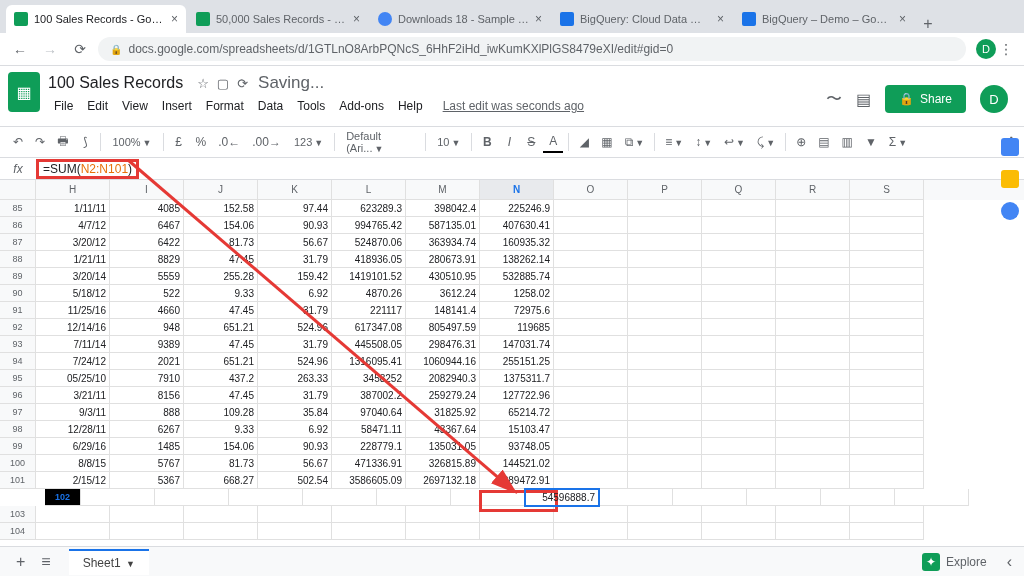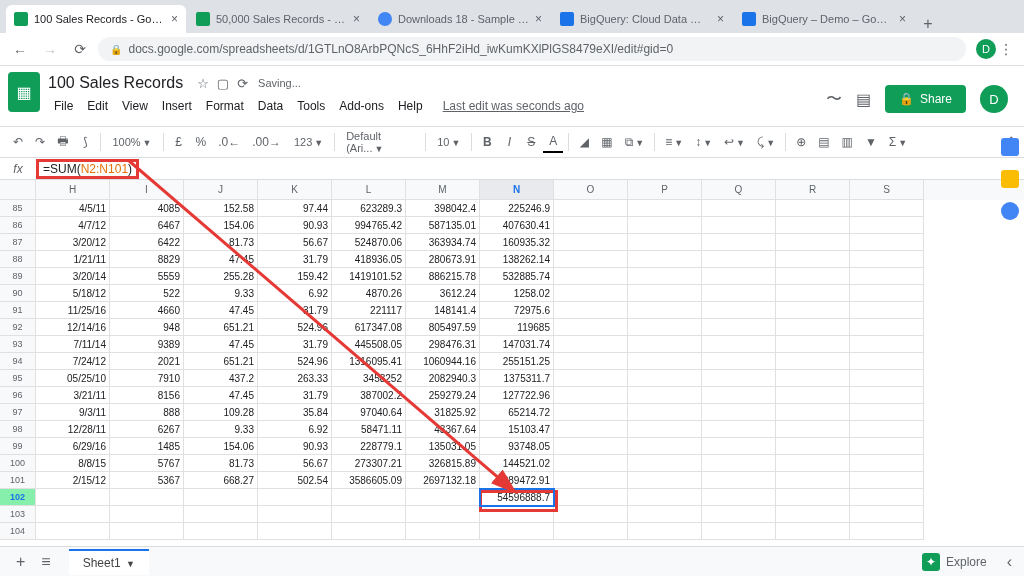--- a/index.html
+++ b/index.html
@@ -25,21 +25,21 @@
 .avatar { width: 20px; height: 20px; background: #0f9d58; color: #fff; border-radius: 50%; display: flex; align-items: center; justify-content: center; font-size: 11px; margin-left: 10px; }
 .kebab { width: 20px; text-align: center; font-size: 14px; color: #5f6368; }
 
 
 .sheets-header { height: 60px; display: flex; padding: 6px 8px 0 8px; }
 .sheets-logo { width: 32px; height: 40px; background: #0f9d58; border-radius: 4px; display: flex; align-items: center; justify-content: center; color: #fff; font-size: 16px; margin-right: 8px; }
 .title-area { flex: 1; }
 .doc-title-row { display: flex; align-items: center; height: 22px; }
 .doc-title { font-size: 16px; color: #202124; margin-right: 14px; }
 .title-icons { display: flex; gap: 8px; color: #5f6368; font-size: 13px; }
-.saving { font-size: 11px; color: #5f6368; margin-left: 10px; }
+.saving { font-size: 17px; color: #5f6368; margin-left: 10px; }
 .menu-row { display: flex; align-items: center; height: 24px; gap: 2px; }
 .menu-item { padding: 3px 6px; font-size: 12px; color: #202124; }
 .last-edit { font-size: 12px; color: #5f6368; text-decoration: underline; margin-left: 12px; }
 .header-right { display: flex; align-items: center; gap: 14px; padding-right: 8px; }
 .header-icon { color: #5f6368; font-size: 16px; }
 .share-btn { background: #0f9d58; color: #fff; padding: 7px 14px; border-radius: 4px; font-size: 12px; font-weight: 500; display: flex; align-items: center; gap: 6px; }
 .avatar-big { width: 28px; height: 28px; background: #0f9d58; color: #fff; border-radius: 50%; display: flex; align-items: center; justify-content: center; font-size: 13px; }
 
 
 .toolbar { height: 32px; border-top: 1px solid #dadce0; border-bottom: 1px solid #dadce0; display: flex; align-items: center; padding: 0 8px; gap: 2px; font-size: 12px; color: #5f6368; }
@@ -60,21 +60,21 @@
 
 .grid-wrap { position: relative; height: 370px; display: flex; }
 .grid-main { flex: 1; overflow: hidden; }
 .col-headers { height: 20px; display: flex; background: #f8f9fa; }
 .rownum-spacer { width: 36px; border-right: 1px solid #e0e0e0; border-bottom: 1px solid #e0e0e0; }
 .col-h { width: 74px; border-right: 1px solid #e0e0e0; border-bottom: 1px solid #e0e0e0; text-align: center; font-size: 10px; color: #5f6368; line-height: 20px; }
 .col-h.active { background: #e8eaed; color: #1a73e8; font-weight: bold; }
 .grid-body { }
 .grid-row { height: 17px; display: flex; }
 .row-num { width: 36px; background: #f8f9fa; border-right: 1px solid #e0e0e0; border-bottom: 1px solid #e0e0e0; text-align: center; font-size: 9px; color: #5f6368; line-height: 17px; }
-.row-num.active { background: #86efac; color: #1a73e8; font-weight: bold; }
+.row-num.active { background: #000000; color: #1a73e8; font-weight: bold; margin-left: 45px; }
 .cell { width: 74px; border-right: 1px solid #e0e0e0; border-bottom: 1px solid #e0e0e0; text-align: right; padding-right: 3px; font-size: 10px; color: #202124; line-height: 17px; white-space: nowrap; overflow: hidden; }
 .cell.selected { outline: 2px solid #1a73e8; outline-offset: -1px; z-index: 2; position: relative; }
 .sum-highlight { position: absolute; border: 3px solid #e53935; pointer-events: none; }
 
 
 .arrow-svg { position: absolute; left: 0; top: 0; pointer-events: none; z-index: 10; }
 
 
 .side-panel { position: absolute; right: 0; top: 128px; width: 28px; display: flex; flex-direction: column; align-items: center; gap: 14px; padding-top: 10px; }
 .side-ic { width: 18px; height: 18px; border-radius: 3px; }
@@ -229,21 +229,21 @@
         <div class="col-h active">N</div>
         <div class="col-h">O</div>
         <div class="col-h">P</div>
         <div class="col-h">Q</div>
         <div class="col-h">R</div>
         <div class="col-h">S</div>
       </div>
     <div class="grid-body" id="grid-body">
         <div class="grid-row">
           <div class="row-num">85</div>
-          <div class="cell">4/5/11</div>
+          <div class="cell">1/11/11</div>
           <div class="cell">4085</div>
           <div class="cell">152.58</div>
           <div class="cell">97.44</div>
           <div class="cell">623289.3</div>
           <div class="cell">398042.4</div>
           <div class="cell">225246.9</div>
           <div class="cell"></div>
           <div class="cell"></div>
           <div class="cell"></div>
           <div class="cell"></div>
@@ -294,21 +294,21 @@
           <div class="cell"></div>
           <div class="cell"></div>
         </div>
         <div class="grid-row">
           <div class="row-num">89</div>
           <div class="cell">3/20/14</div>
           <div class="cell">5559</div>
           <div class="cell">255.28</div>
           <div class="cell">159.42</div>
           <div class="cell">1419101.52</div>
-          <div class="cell">886215.78</div>
+          <div class="cell">430510.95</div>
           <div class="cell">532885.74</div>
           <div class="cell"></div>
           <div class="cell"></div>
           <div class="cell"></div>
           <div class="cell"></div>
           <div class="cell"></div>
         </div>
         <div class="grid-row">
           <div class="row-num">90</div>
           <div class="cell">5/18/12</div>
@@ -458,21 +458,21 @@
           <div class="cell"></div>
           <div class="cell"></div>
           <div class="cell"></div>
         </div>
         <div class="grid-row">
           <div class="row-num">100</div>
           <div class="cell">8/8/15</div>
           <div class="cell">5767</div>
           <div class="cell">81.73</div>
           <div class="cell">56.67</div>
-          <div class="cell">273307.21</div>
+          <div class="cell">471336.91</div>
           <div class="cell">326815.89</div>
           <div class="cell">144521.02</div>
           <div class="cell"></div>
           <div class="cell"></div>
           <div class="cell"></div>
           <div class="cell"></div>
           <div class="cell"></div>
         </div>
         <div class="grid-row">
           <div class="row-num">101</div>

